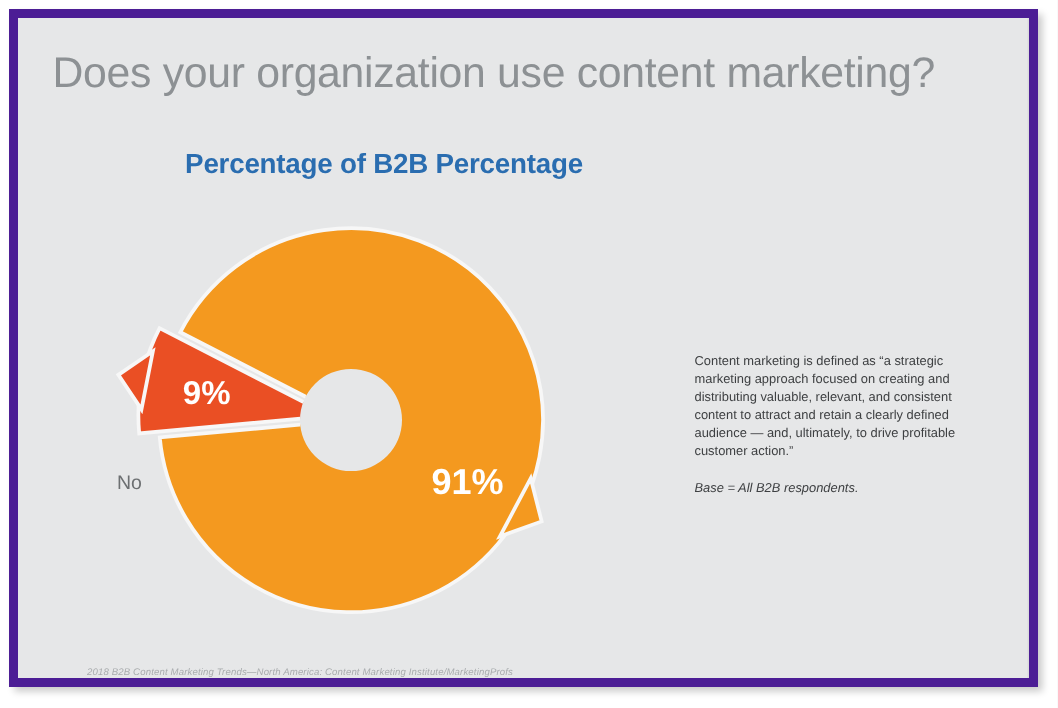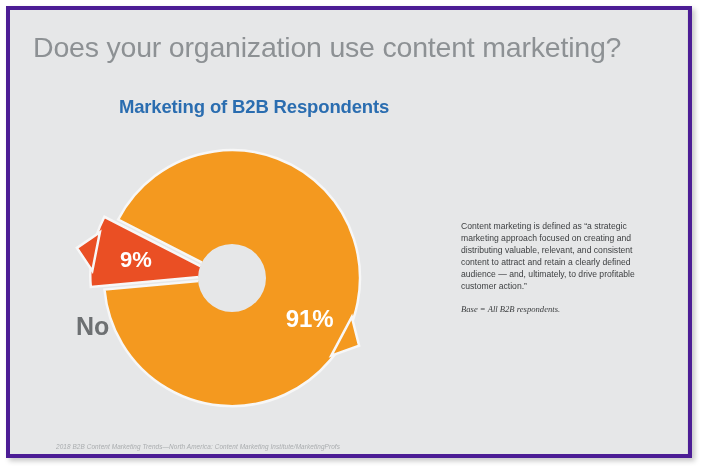--- a/index.html
+++ b/index.html
@@ -15,21 +15,21 @@
   }
 
   
   #slide {
     position: absolute;
     left: 6px;
     top: 6px;
     width: 686px;
     height: 452px;
     background: #e6e7e8;
-    border: 4px solid #4c1d95;
+    border: 6px solid #4c1d95;
     box-shadow: 3px 3px 5px rgba(0,0,0,0.22);
     box-sizing: border-box;
     overflow: hidden;
   }
   
   #slide-right-rule {
     position: absolute;
     right: 0px;
     top: 0px;
     width: 1px;
@@ -76,39 +76,39 @@
   #donut-svg { display: block; }
 
   .slice-label {
     font-family: "Liberation Sans", sans-serif;
     font-weight: bold;
     fill: #ffffff;
   }
   .cat-label {
     position: absolute;
     color: #6d7072;
-    font-size: 25px;
-    font-weight: 700;
+    font-size: 13px;
+    font-weight: 400;
     white-space: nowrap;
   }
   #label-no  { left: 8px;  top: 180px; }
   #label-yes { left: 316px; top: 322px; }
 
   
   #notes {
     position: absolute;
     left: 451px;
     top: 210px;
     width: 190px;
     color: #3e4042;
     font-size: 8.6px;
     line-height: 12.1px;
   }
-  #notes p { margin: 0 0 10px 0; }
-  #notes p:last-child { margin-bottom: 0; font-family: Liberation Serif, serif; }
+  #notes p { margin: 12px 0 10px 0; }
+  #notes p:last-child { margin-bottom: 0; }
   #note-label { font-weight: bold; }
   #base-note { font-style: italic; }
 
   
   #source {
     position: absolute;
     left: 46px;
     top: 433px;
     font-size: 6.4px;
     font-style: italic;
@@ -120,21 +120,21 @@
 </head>
 <body>
 
 <div id="slide">
 
   <div id="slide-right-rule"></div>
 
   <div id="slide-title">Does your organization use content marketing?</div>
 
   <div id="chart-title">
-    <div>Marketing of B2B Respondents</div>
+    <div>Percentage of B2B Percentage</div>
   </div>
 
   <div id="donut-wrap">
     <svg id="donut-svg" width="370" height="290" viewBox="0 0 370 290" style="visibility: hidden;">
 
       <g>
         <path d="M 164 146
                  A 128 128 0 1 1 103.9 110.8
                  L 164 146 Z" fill="#f4991f" transform="translate(0,0)"></path>
       </g>

